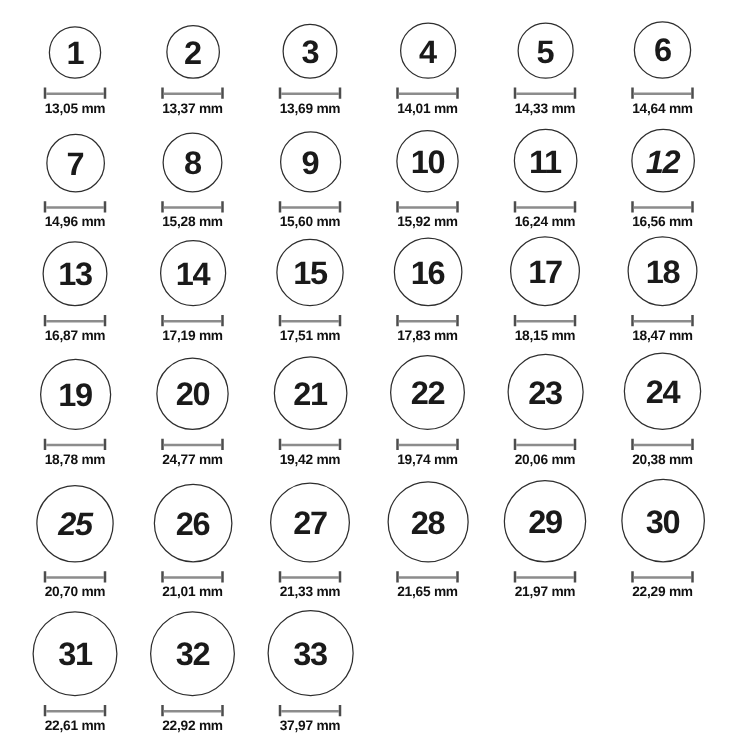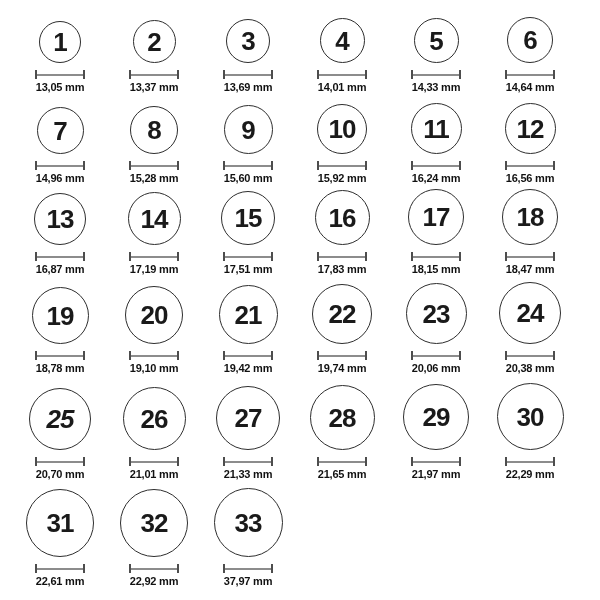--- a/index.html
+++ b/index.html
@@ -174,21 +174,21 @@
       <span class="num">11</span>
     </div>
     <div class="measure">
       <span class="tick"></span>
       <span class="hline"></span>
       <span class="tick"></span>
     </div>
     <div class="label">16,24 mm</div>
   </div>
       <div class="cell">
-    <div class="circle" style="width: 51px; height: 51px;">
+    <div class="circle" style="width: 51px; height: 51px; font-style: italic;">
       <span class="num">12</span>
     </div>
     <div class="measure">
       <span class="tick"></span>
       <span class="hline"></span>
       <span class="tick"></span>
     </div>
     <div class="label">16,56 mm</div>
   </div>
     </div>
@@ -274,21 +274,21 @@
   </div>
       <div class="cell">
     <div class="circle" style="width: 58px; height: 58px;">
       <span class="num">20</span>
     </div>
     <div class="measure">
       <span class="tick"></span>
       <span class="hline"></span>
       <span class="tick"></span>
     </div>
-    <div class="label">19,10 mm</div>
+    <div class="label">24,77 mm</div>
   </div>
       <div class="cell">
     <div class="circle" style="width: 59px; height: 59px;">
       <span class="num">21</span>
     </div>
     <div class="measure">
       <span class="tick"></span>
       <span class="hline"></span>
       <span class="tick"></span>
     </div>

